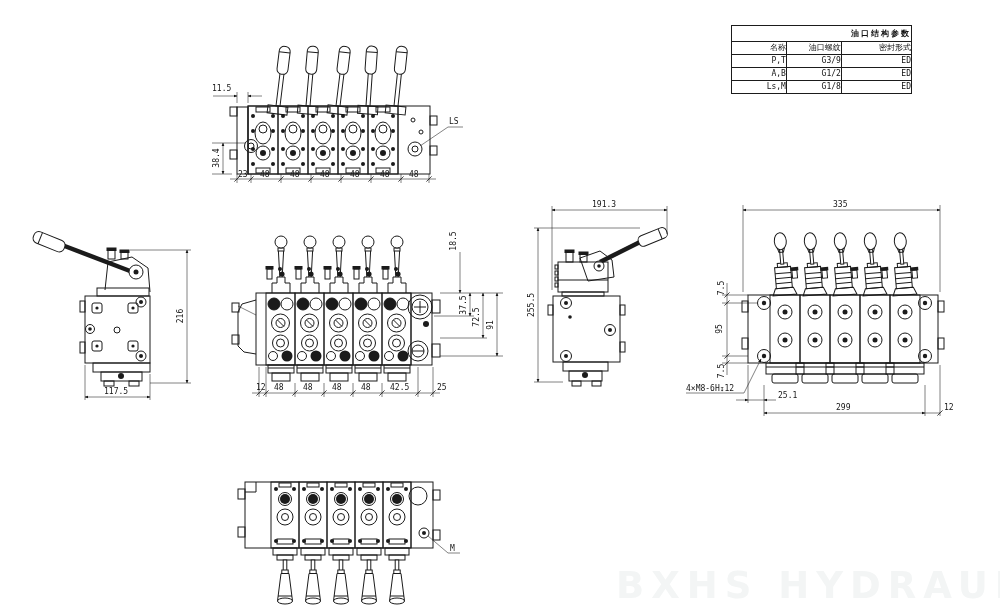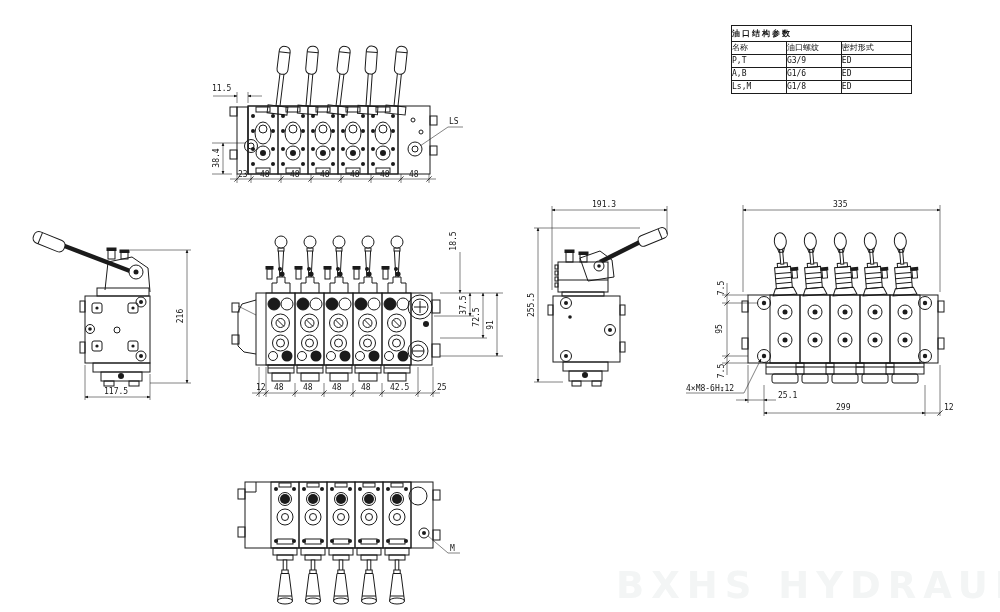--- a/index.html
+++ b/index.html
@@ -7,21 +7,21 @@
          font-family:"DejaVu Sans Mono","DejaVu Sans",monospace;}
   svg{position:absolute;left:0;top:0;}
   svg .s{fill:none;stroke:#1b1b1b;stroke-width:1;stroke-linejoin:miter;stroke-linecap:butt;}
   svg .t{fill:none;stroke:#1b1b1b;stroke-width:.55;}
   svg .f{fill:#1b1b1b;stroke:none;}
   svg .w{fill:#ffffff;stroke:#1b1b1b;stroke-width:1;}
   svg .thick{fill:none;stroke:#1b1b1b;stroke-width:4.5;}
   svg text{font-family:"DejaVu Sans Mono","DejaVu Sans",monospace;font-size:8px;fill:#141414;}
   .spec-table{position:absolute;left:731px;top:25px;width:181px;border-collapse:collapse;
               font-size:8px;color:#111;}
-  .spec-table td,.spec-table th{border:1px solid #1b1b1b;text-align:left;padding:0;height:12px;
+  .spec-table td,.spec-table th{border:1px solid #1b1b1b;text-align:right;padding:0;height:12px;
               font-weight:normal;line-height:12px;}
   .spec-table .tt{height:15px;font-weight:bold;letter-spacing:2px;}
   .wm{position:absolute;left:616px;top:564px;font-family:"DejaVu Sans","Liberation Sans",sans-serif;
       font-weight:bold;font-size:37px;letter-spacing:7px;color:#f3f5f5;white-space:nowrap;}
 </style>
 </head>
 <body>
 
 <div class="stage">
 
@@ -529,21 +529,21 @@
     <th style="width:55px">油口螺纹</th>
     <th style="width:71px">密封形式</th>
   </tr>
   <tr>
     <td>P,T</td>
     <td>G3/9</td>
     <td>ED</td>
   </tr>
   <tr>
     <td>A,B</td>
-    <td>G1/6</td>
+    <td>G1/2</td>
     <td>ED</td>
   </tr>
   <tr>
     <td>Ls,M</td>
     <td>G1/8</td>
     <td>ED</td>
   </tr>
 </tbody>
     </table>
 

